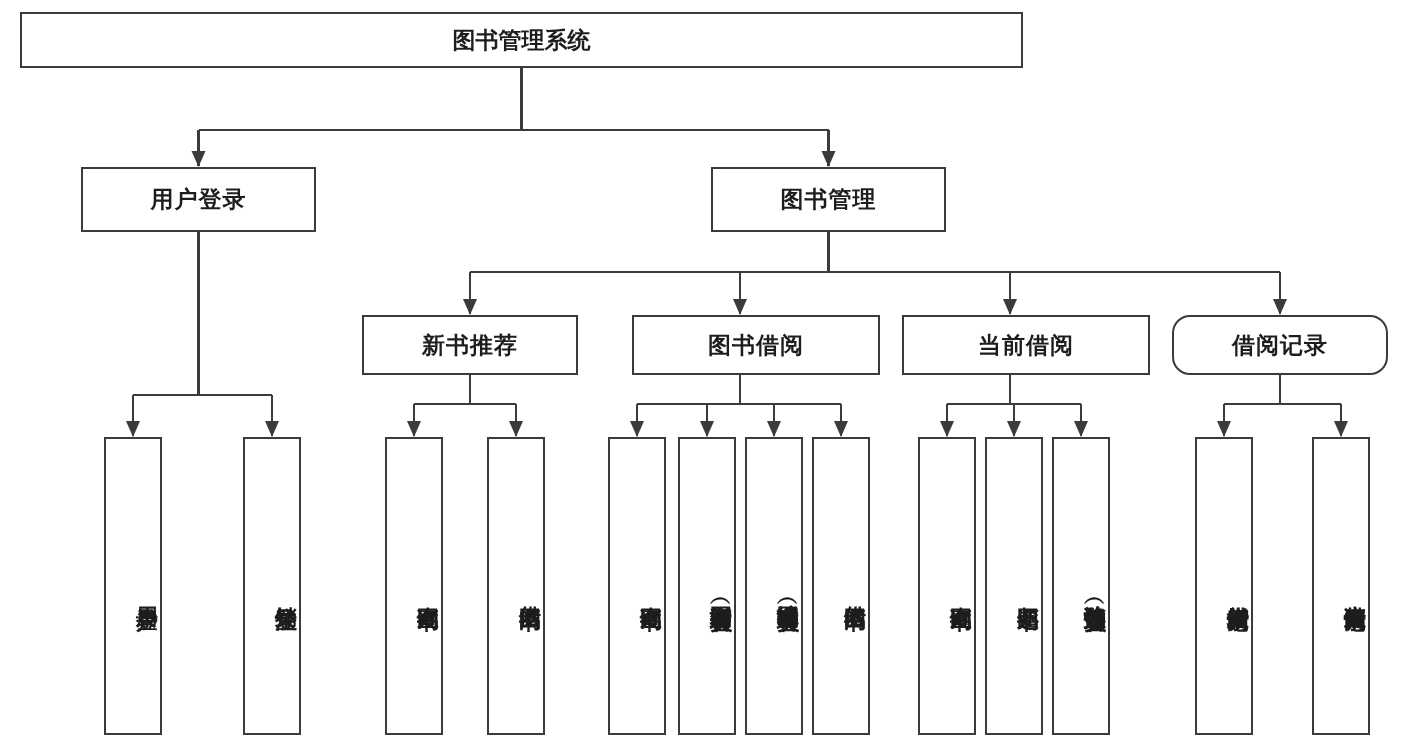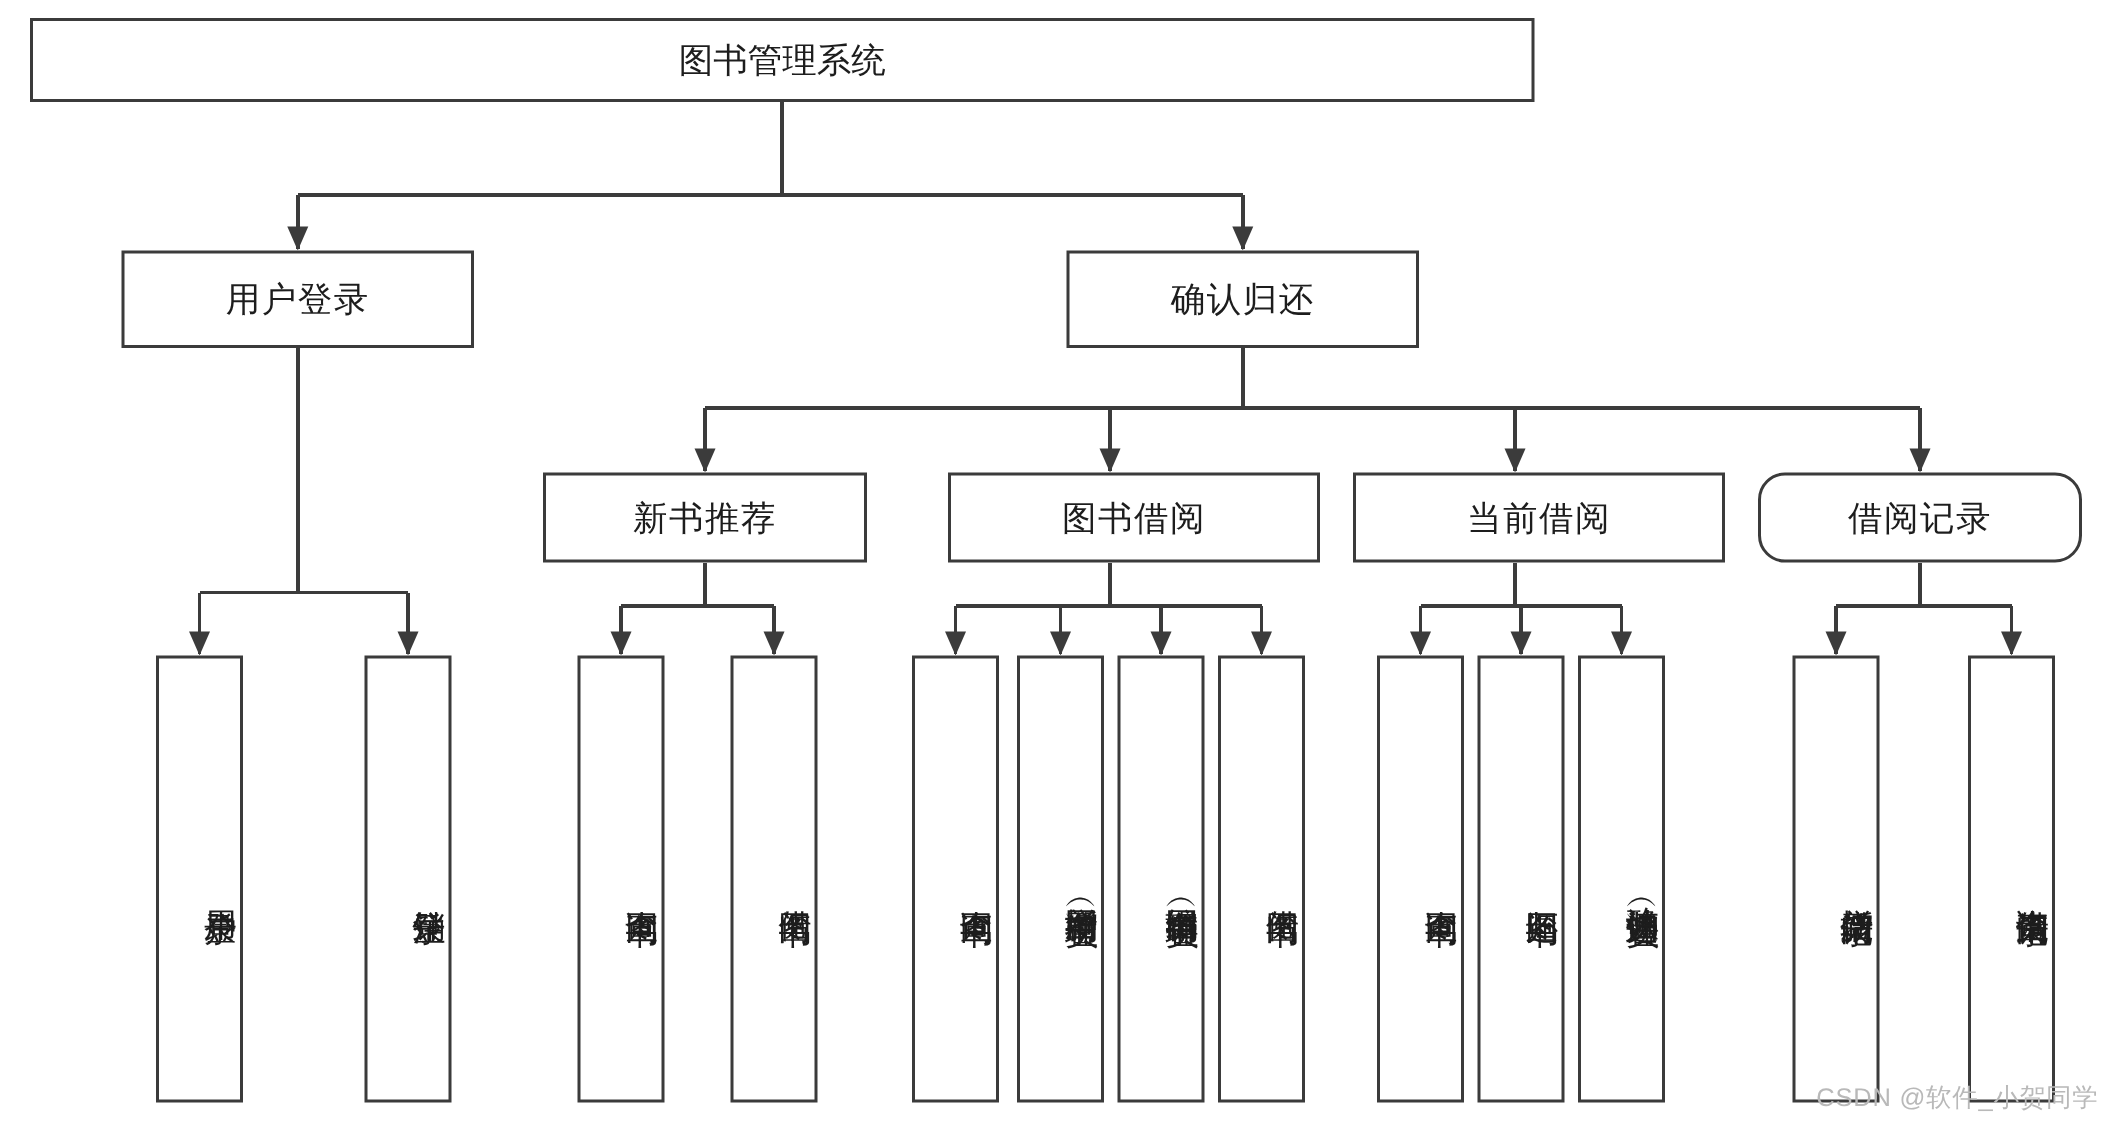--- a/index.html
+++ b/index.html
@@ -1,20 +1,20 @@
 <!DOCTYPE html>
 <html><head>
 <meta charset="utf-8">
 <style>
   html,body{margin:0;padding:0;background:#ffffff;}
   body{width:1405px;height:747px;font-family:"Liberation Sans","DejaVu Sans",sans-serif;}
   #stage{position:relative;width:1405px;height:747px;overflow:hidden;background:#fff;}
   #wires{position:absolute;left:0;top:0;width:1405px;height:747px;}
   .node{position:absolute;box-sizing:border-box;border:2.5px solid #3b3b3b;background:#ffffff;
-        display:flex;align-items:center;justify-content:center;color:#1d1d1d;}
+        display:flex;align-items:center;justify-content:center;color:#1d1d1d;font-weight:bold;}
   .node.h{font-size:23px;letter-spacing:1px;}
   .node.title{font-size:23px;}
   .node.leaf{font-size:22px;line-height:1.18;letter-spacing:1px;
              writing-mode:vertical-rl;text-orientation:upright;
              align-items:flex-start;justify-content:center;padding-top:10px;}
   .node.leaf span{display:block;}
   .wm{position:absolute;right:6px;bottom:4px;font-size:17px;color:#b9b9b9;white-space:nowrap;
       letter-spacing:0.5px;}
 </style>
 </head>
@@ -76,21 +76,21 @@
       <polygon points="1334,421 1348,421 1341,437" fill="#3b3b3b"></polygon>
     </svg>
   <div id="nodes">
       <div class="node title" style="left: 20px; top: 12px; width: 1003px; height: 56px;">
         <span>图书管理系统</span>
       </div>
       <div class="node h" style="left: 81px; top: 167px; width: 235px; height: 65px;">
         <span>用户登录</span>
       </div>
       <div class="node h" style="left: 711px; top: 167px; width: 235px; height: 65px;">
-        <span>确认归还</span>
+        <span>图书管理</span>
       </div>
       <div class="node h" style="left: 362px; top: 315px; width: 216px; height: 60px;">
         <span>新书推荐</span>
       </div>
       <div class="node h" style="left: 632px; top: 315px; width: 248px; height: 60px;">
         <span>图书借阅</span>
       </div>
       <div class="node h" style="left: 902px; top: 315px; width: 248px; height: 60px;">
         <span>当前借阅</span>
       </div>
@@ -130,14 +130,13 @@
       <div class="node leaf" style="left: 1052px; top: 437px; width: 58px; height: 298px;">
         <span>确认归还（管理员）</span>
       </div>
       <div class="node leaf" style="left: 1195px; top: 437px; width: 58px; height: 298px;">
         <span>新增借阅记录</span>
       </div>
       <div class="node leaf" style="left: 1312px; top: 437px; width: 58px; height: 298px;">
         <span>查询借阅记录</span>
       </div>
     </div>
-  <div class="wm">CSDN @软件_小贺同学</div>
 </div>
 
 </body></html>

